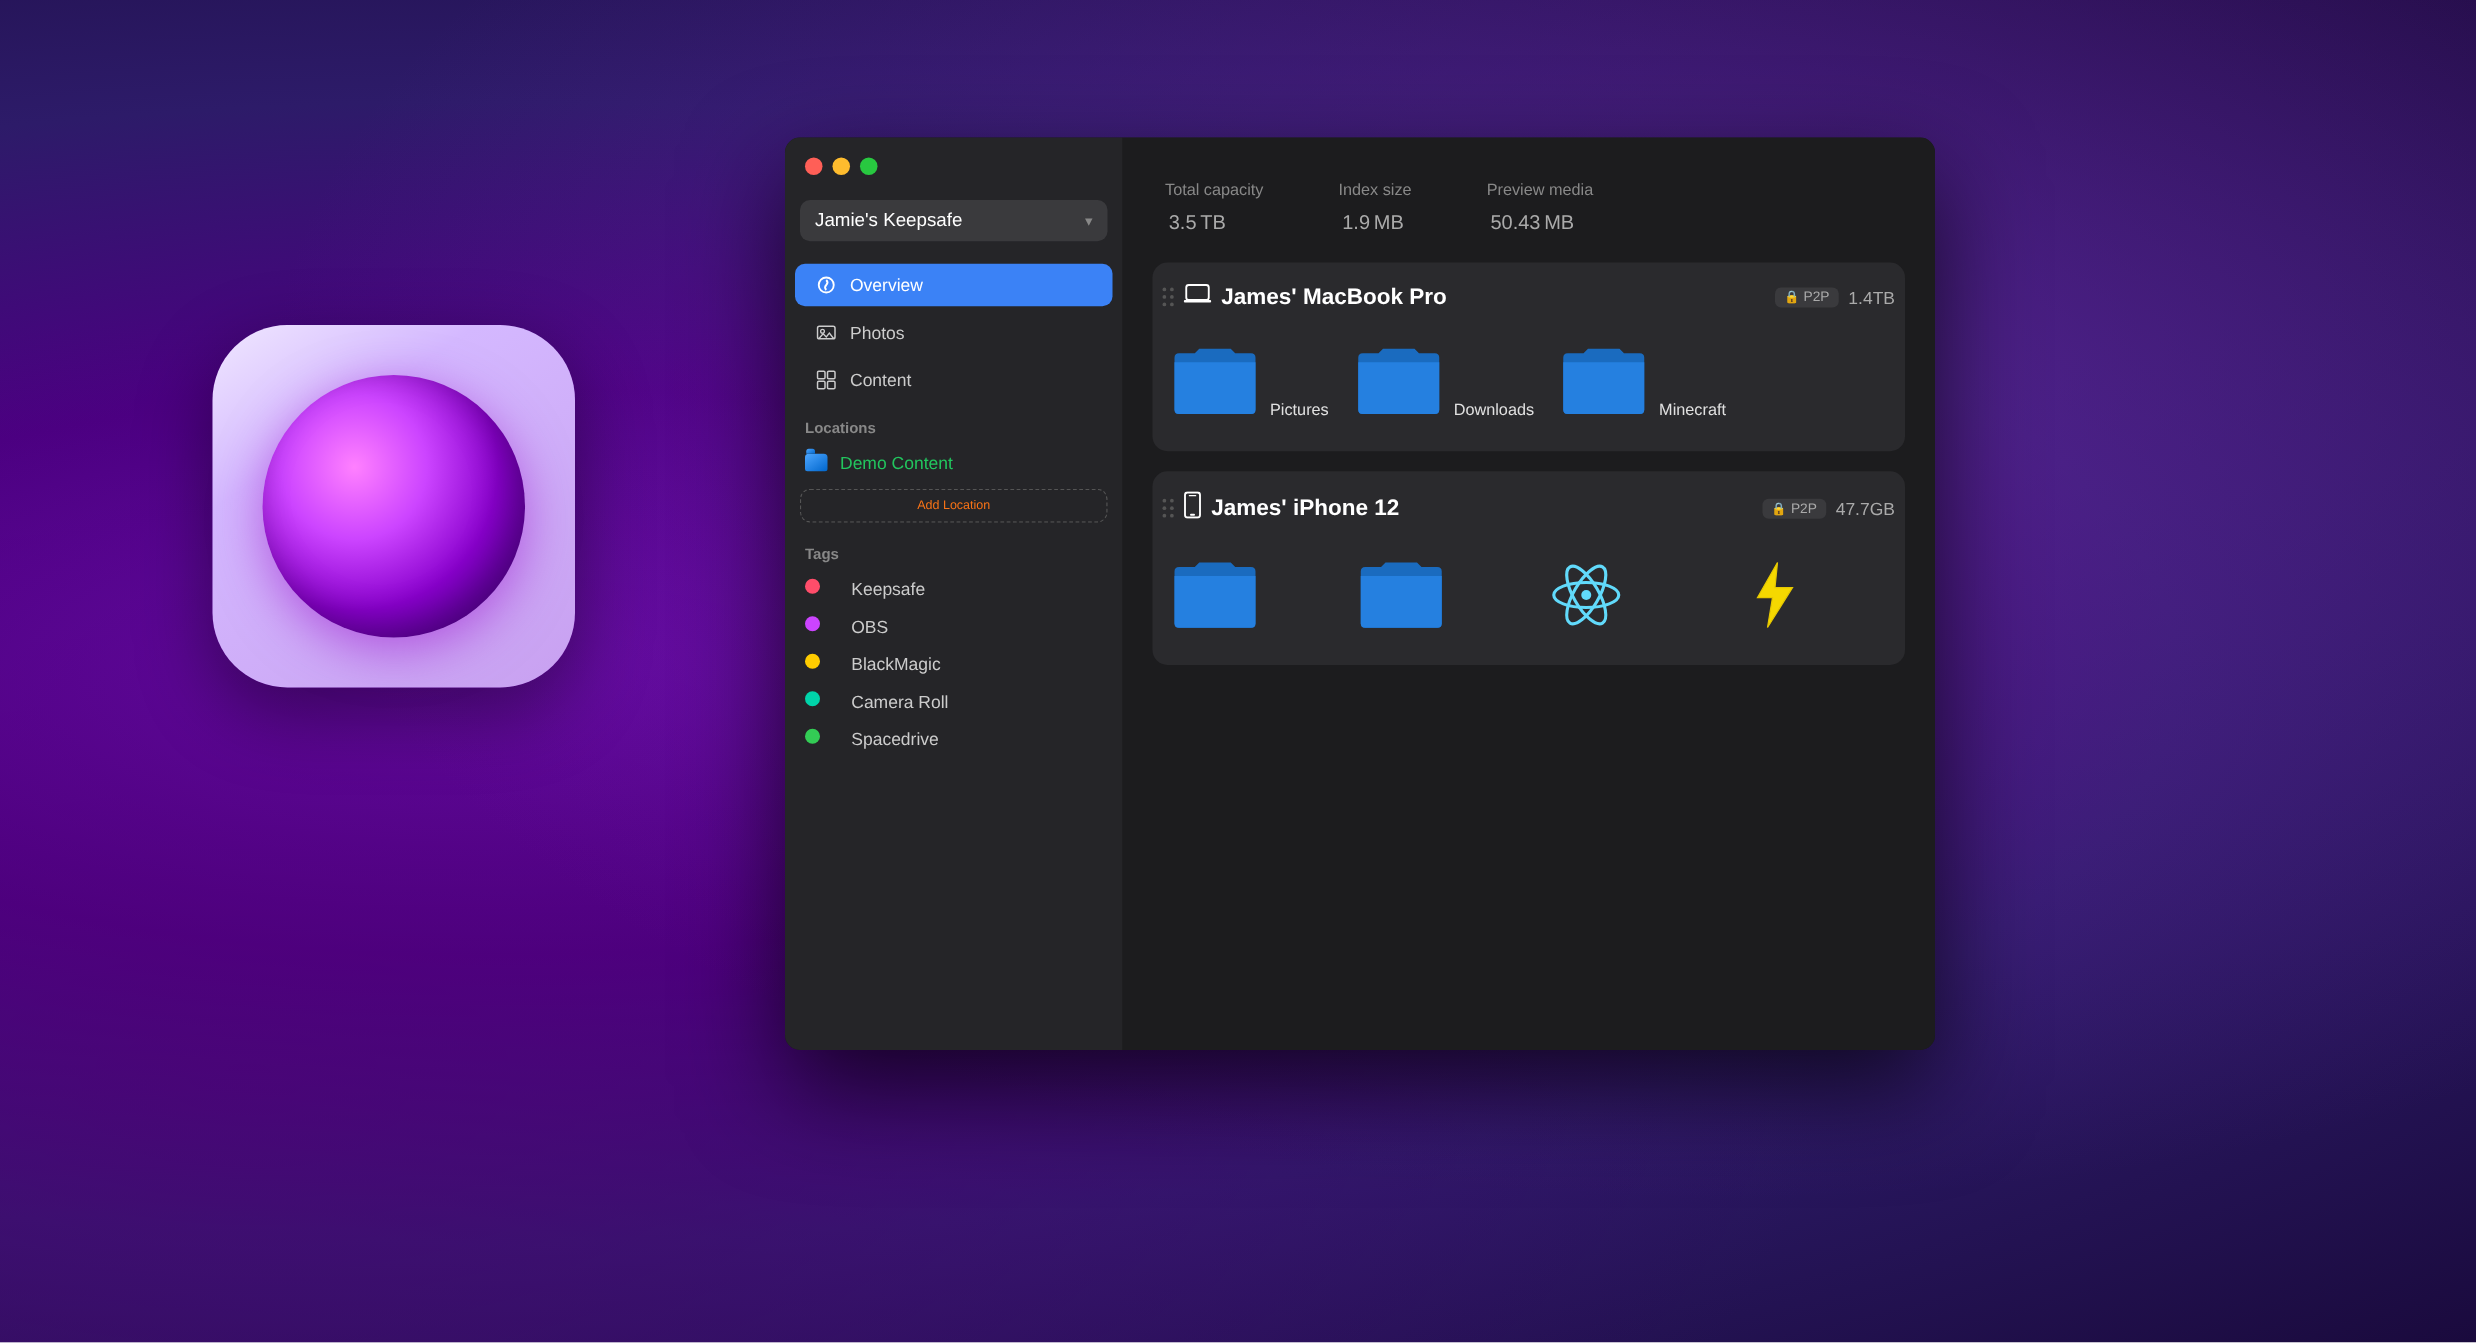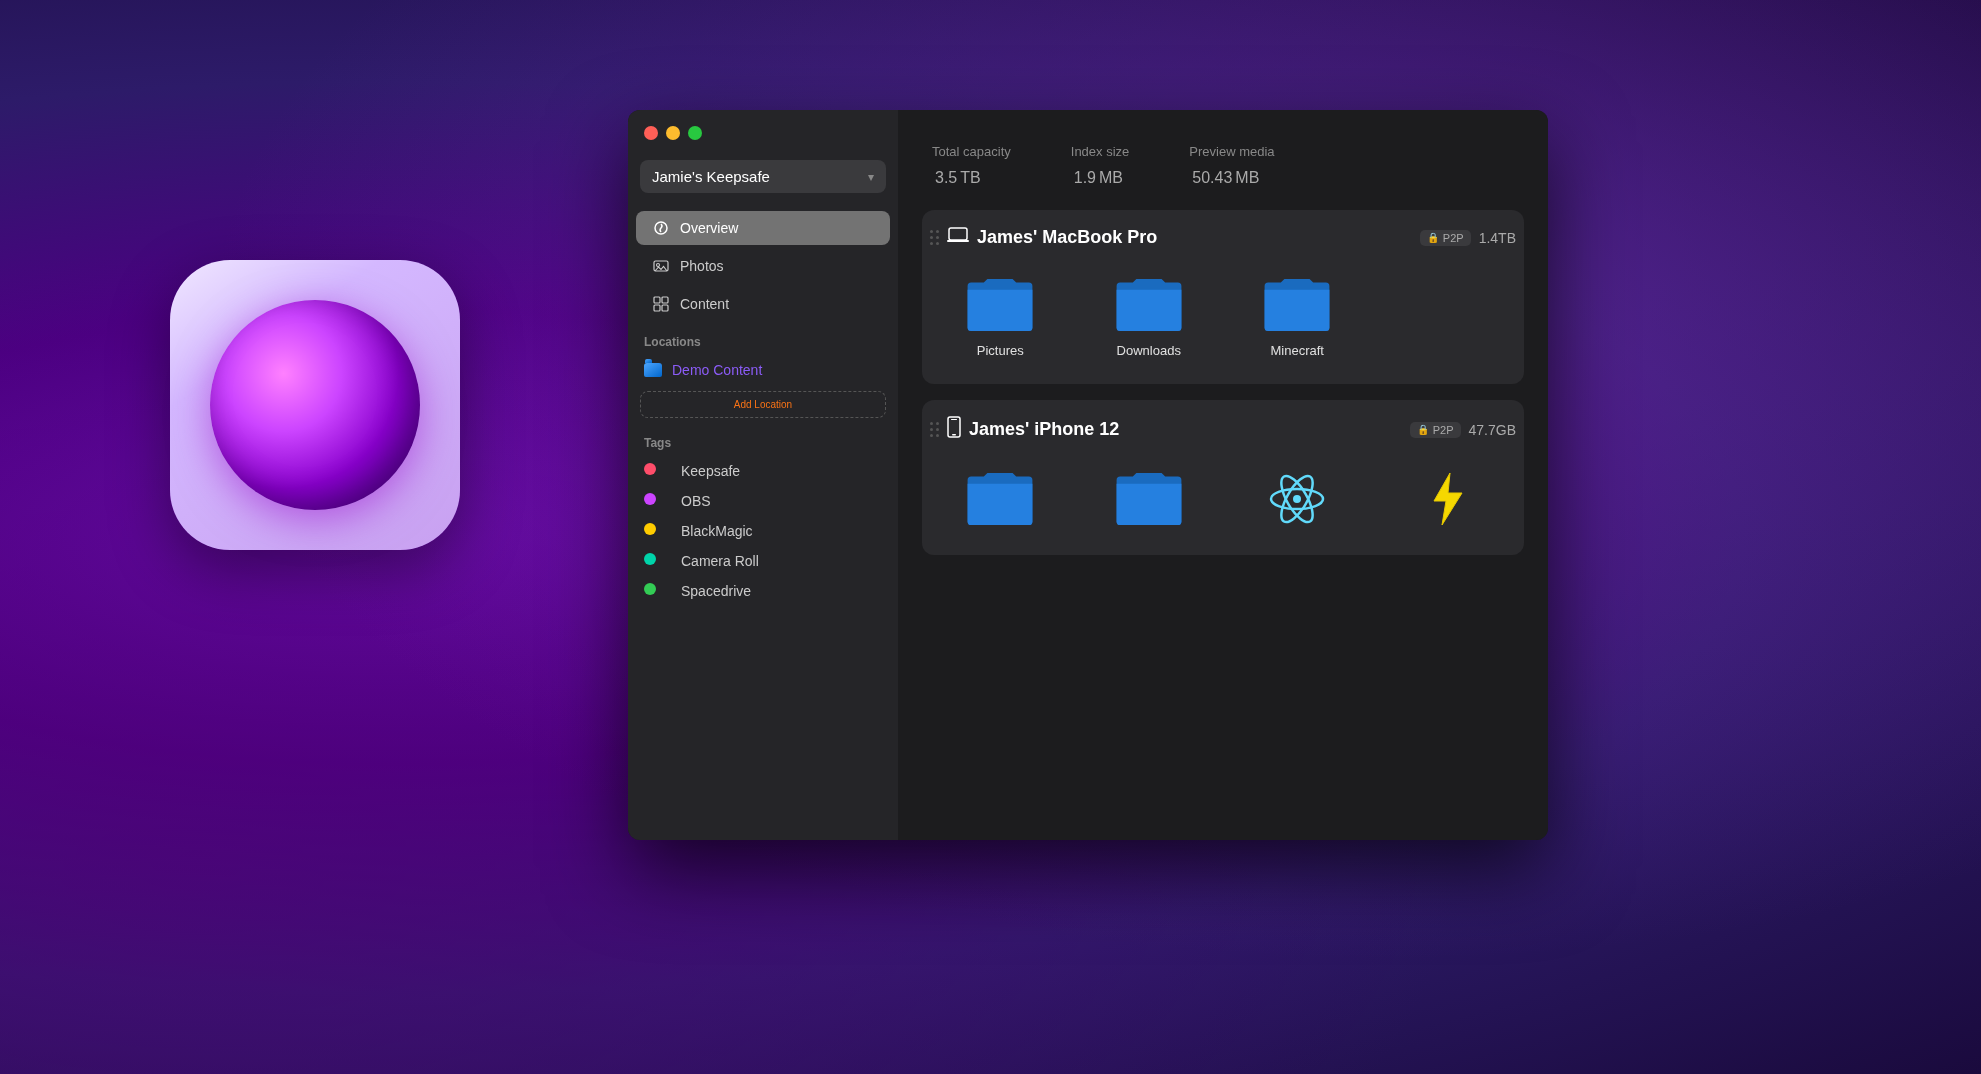--- a/index.html
+++ b/index.html
@@ -127,21 +127,21 @@
       padding: 8px 16px;
       cursor: pointer;
       border-radius: 8px;
       margin: 2px 8px;
       color: #cccccc;
       font-size: 14px;
       font-weight: 400;
     }
 
     .nav-item.active {
-      background: #737373;
+      background: #3b82f6;
       color: #ffffff;
     }
 
     .nav-icon {
       width: 18px;
       height: 18px;
       display: flex;
       align-items: center;
       justify-content: center;
       font-size: 14px;
@@ -156,21 +156,21 @@
       text-transform: none;
     }
 
     
     .location-item {
       display: flex;
       align-items: center;
       gap: 10px;
       padding: 7px 16px;
       cursor: pointer;
-      color: #8b5cf6;
+      color: #22c55e;
       font-size: 14px;
     }
 
     .location-icon {
       width: 18px;
       height: 14px;
       background: linear-gradient(145deg, #4da6ff, #0066cc);
       border-radius: 3px 3px 2px 2px;
       position: relative;
     }
@@ -325,22 +325,22 @@
 
     
     .folder-grid {
       display: grid;
       grid-template-columns: repeat(4, 1fr);
       gap: 8px;
     }
 
     .folder-item {
       display: flex;
-      flex-direction: column;
-      align-items: center;
+      flex-direction: row;
+      align-items: flex-end;
       gap: 8px;
       cursor: pointer;
       padding: 10px 6px;
       border-radius: 8px;
     }
 
     .folder-svg {
       width: 72px;
       height: 60px;
     }

